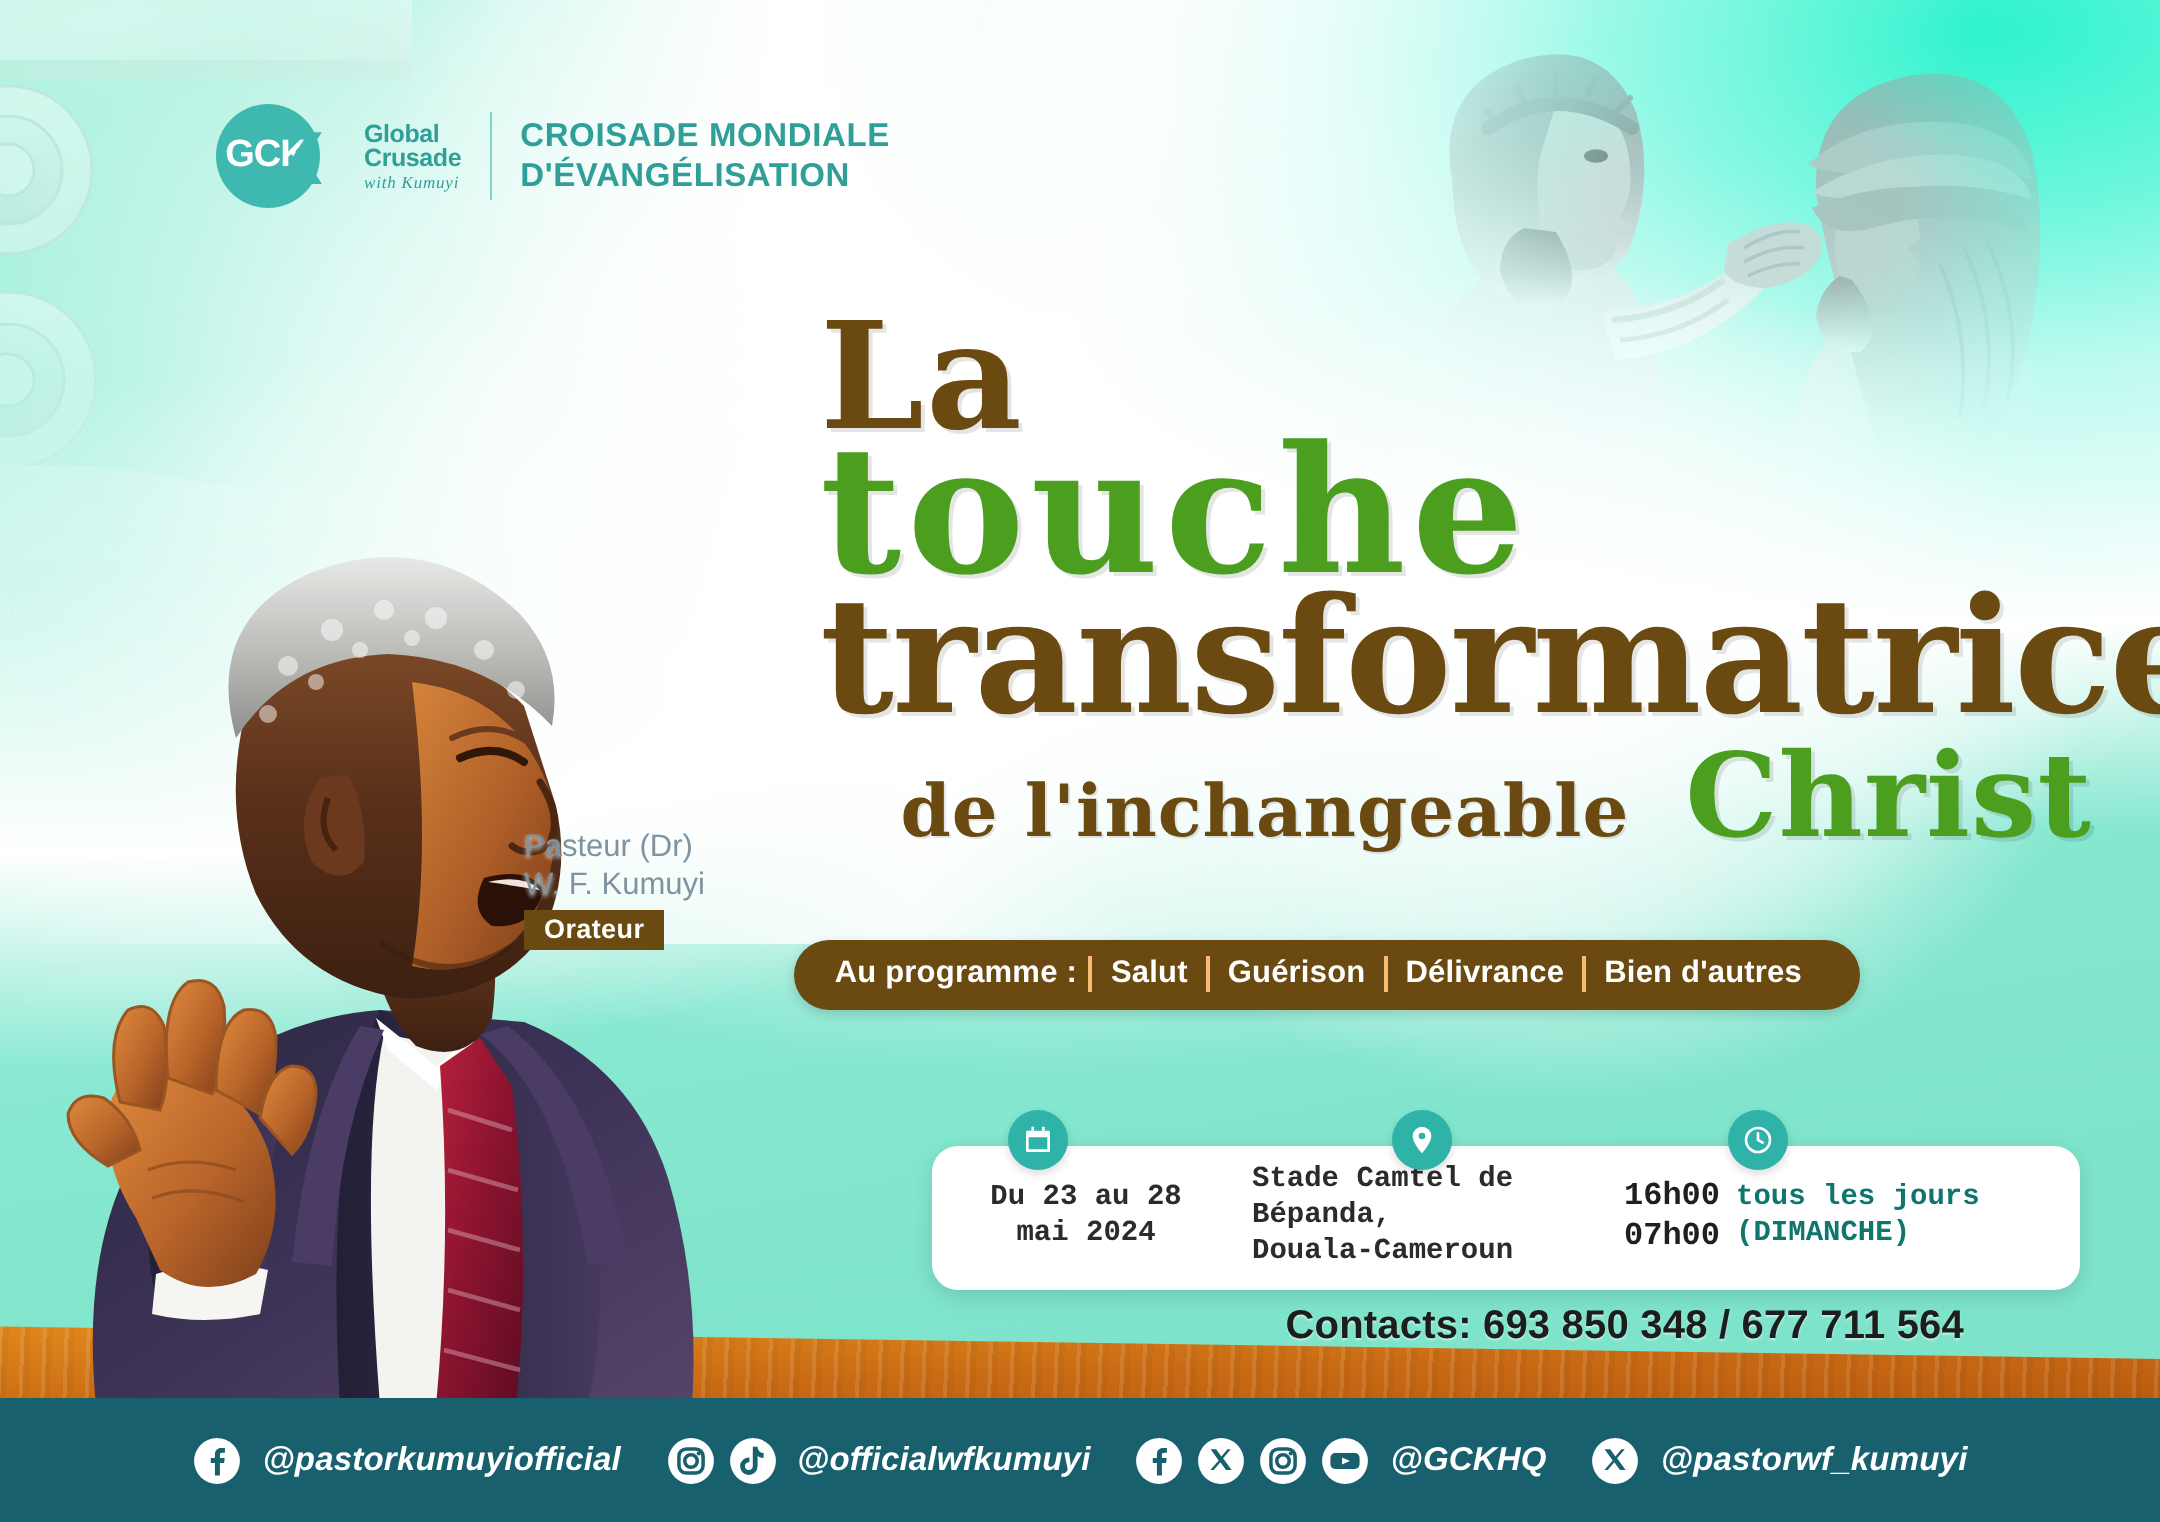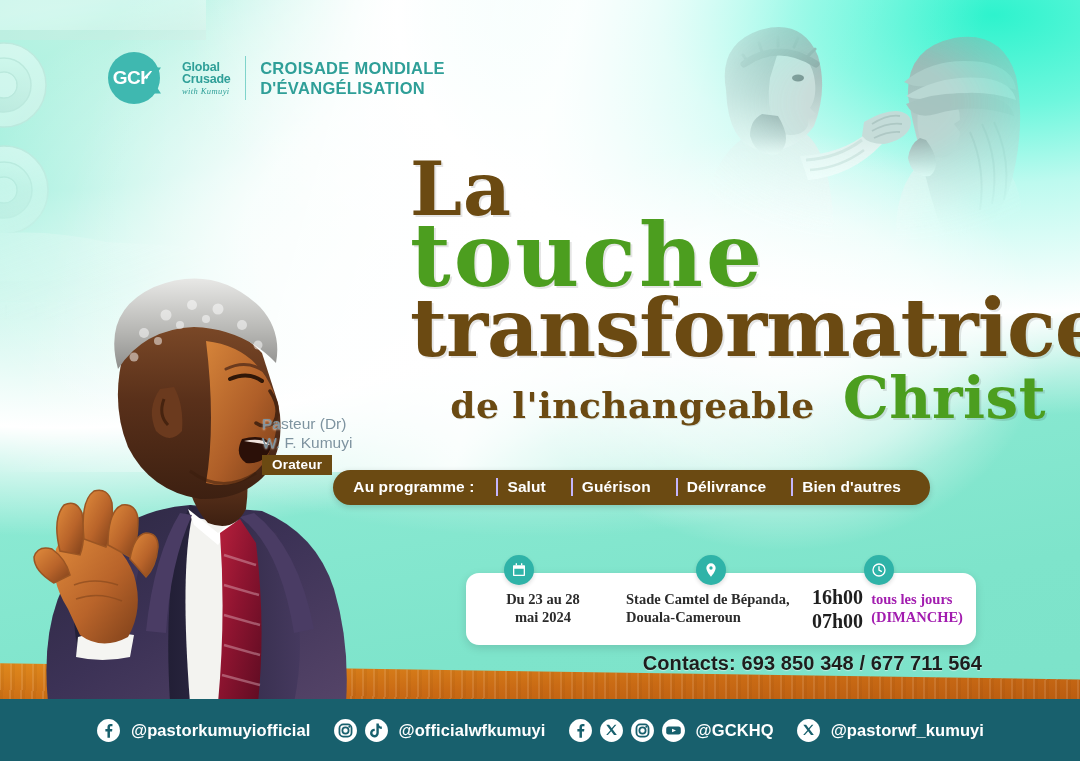--- a/index.html
+++ b/index.html
@@ -173,30 +173,30 @@
     position:absolute; right:150px; top:470px; z-index:10;
     background:#6b4a12; color:#ffffff;
     border-radius:22px; padding:8px 20px 9px 20px;
     display:flex; align-items:center; gap:0;
     font-family:"Liberation Sans", sans-serif;
     font-weight:700; font-size:15.5px; letter-spacing:.1px;
     box-shadow:0 2px 6px rgba(0,0,0,.16);
     white-space:nowrap;
   }
   .programme .pg-lead { padding-right:6px; }
-  .programme .pg-item { padding:0 9px; border-left:2px solid #c4b5fd;margin-left:16px; }
+  .programme .pg-item { padding:0 9px; border-left:2px solid #fdba74; }
 
   
   .details-card {
     position:absolute; left:466px; top:573px; z-index:10;
-    width:510px; height:72px;
+    width:574px; height:72px;
     background:#ffffff; border-radius:13px;
     box-shadow:0 3px 10px rgba(0,0,0,.13);
     display:flex; align-items:center;
-    font-family:Liberation Serif, serif;
+    font-family:Liberation Mono, monospace;
   }
   .det {
     position:relative; display:flex; align-items:center; height:100%;
   }
   .det-icon {
     position:absolute; top:-18px;
     width:30px; height:30px; border-radius:50%;
     background:#2fb3a8; display:flex; align-items:center; justify-content:center;
     box-shadow:0 2px 4px rgba(0,0,0,.14);
   }
@@ -207,42 +207,42 @@
   .det-3 { width:164px; justify-content:flex-start; }
   .det-3 .det-icon { left:52px; }
 
   .det-text {
     color:#2b2b2b; font-weight:700; font-size:14.5px; line-height:1.22;
     white-space:pre-line; text-align:left;
   }
   .det-1 .det-text { text-align:center; }
   .time-grid { display:flex; gap:8px; align-items:center; }
   .time-col .tc {
-    font-weight:800; font-size:20px; line-height:1.22; color:#1f1f1f;
+    font-weight:800; font-size:16px; line-height:1.22; color:#1f1f1f;
   }
   .day-col .dc {
-    font-weight:700; font-size:14.5px; line-height:1.22; color:#a21caf;
+    font-weight:700; font-size:14.5px; line-height:1.22; color:#0f766e;
     white-space:nowrap;
   }
 
   
   .contacts {
     position:absolute; right:98px; top:652px; z-index:10;
     color:#1d1d1d; font-weight:800; font-size:20px;
     font-family:"Liberation Sans", sans-serif;
     letter-spacing:.1px; white-space:nowrap;
     text-shadow:0 1px 1px rgba(255,255,255,.5);
   }
 
   
   .footer {
     position:absolute; left:0; right:0; bottom:0; height:62px;
     background:#18606d; z-index:20;
     display:flex; align-items:center; justify-content:center;
-    gap:22px; padding:0 70px;
+    gap:22px; padding:0 70px;font-style:italic;
   }
   .soc-group { display:flex; align-items:center; gap:7px; }
   .soc-icons { display:flex; align-items:center; gap:6px; }
   .soc-handle {
     color:#ffffff; font-weight:800; font-size:16.5px;
     font-family:"Liberation Sans", sans-serif; letter-spacing:.1px;
     white-space:nowrap; margin-left:3px;
   }
   .ic { width:25px; height:25px; flex:none; display:block; }
 </style>

